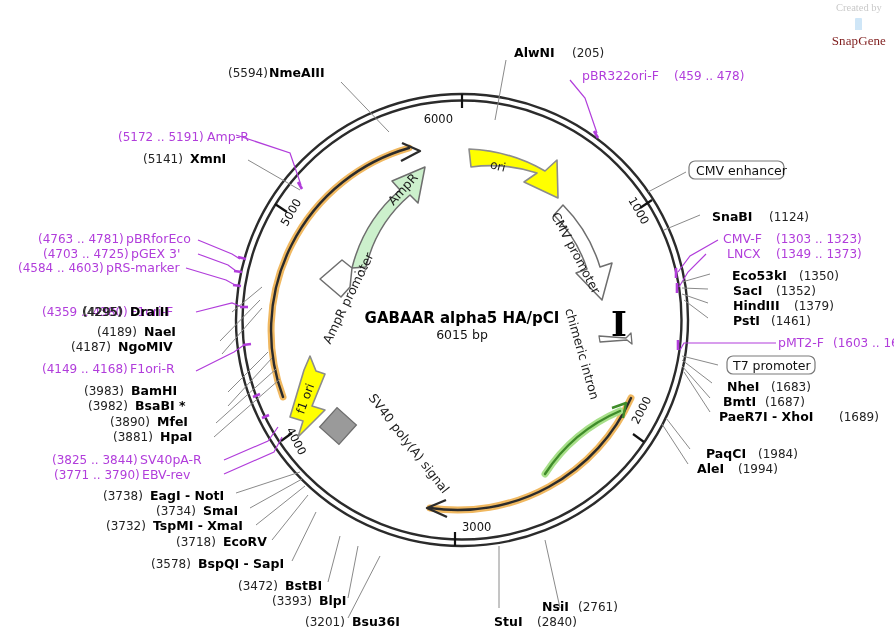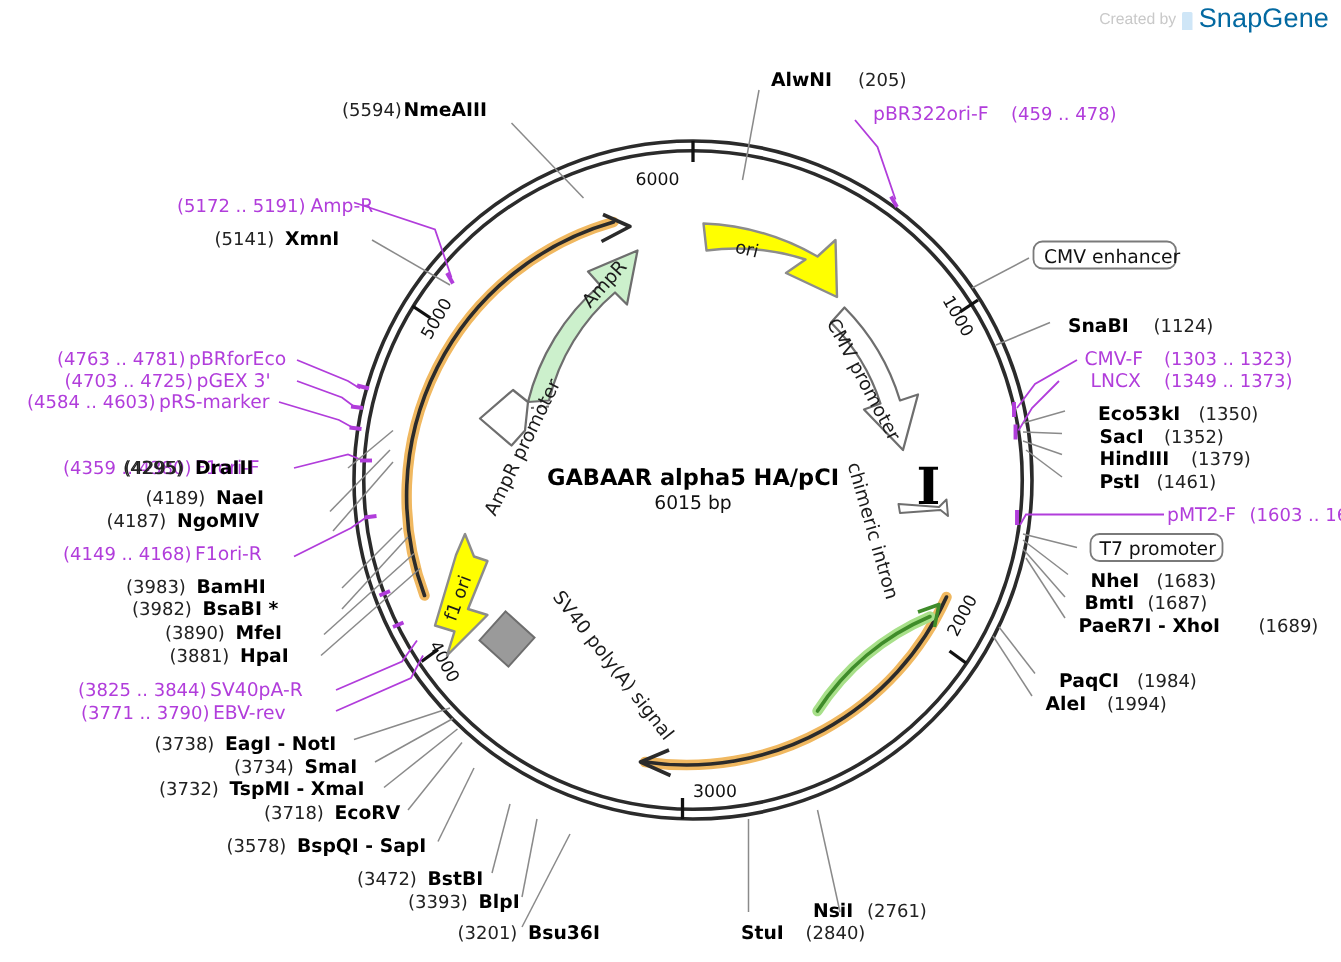--- a/index.html
+++ b/index.html
@@ -2,22 +2,22 @@
 <html><head>
 <meta charset="utf-8">
 <style>
   html,body{margin:0;padding:0;background:#fff;}
   body{width:894px;height:641px;position:relative;overflow:hidden;
        font-family:"DejaVu Sans","Liberation Sans",sans-serif;color:#000;}
   #root{position:absolute;left:0;top:0;width:894px;height:641px;}
   svg#map{position:absolute;left:0;top:0;width:894px;height:641px;}
 
   .wm{position:absolute;right:8px;top:2px;display:flex;align-items:center;gap:4px;
-      font-size:10.5px;color:#c9c9c9;font-family:Liberation Sans, sans-serif;}
-  .wm .sg{font-size:18px;color:#0369a1;letter-spacing:.1px;}
+      font-size:10.5px;color:#c9c9c9;font-family:Liberation Serif, serif;flex-direction:column;}
+  .wm .sg{font-size:13px;color:#7f1d1d;letter-spacing:.1px;}
   .wm .flag{display:inline-block;width:7px;height:12px;background:#cfe6f7;
             border-radius:1px 1px 0 0;position:relative;top:1px;}
 
   text{font-family:"DejaVu Sans","Liberation Sans",sans-serif;}
   .enz{font-size:12.5px;font-weight:bold;fill:#000;}
   .pos{font-size:12px;fill:#222;font-weight:normal;}
   .prim{font-size:12.5px;fill:#b13ddb;}
   .primpos{font-size:12px;fill:#b13ddb;}
   .featlbl{font-size:12px;fill:#1a1a1a;}
   .boxlbl{font-size:12.5px;fill:#111;}

